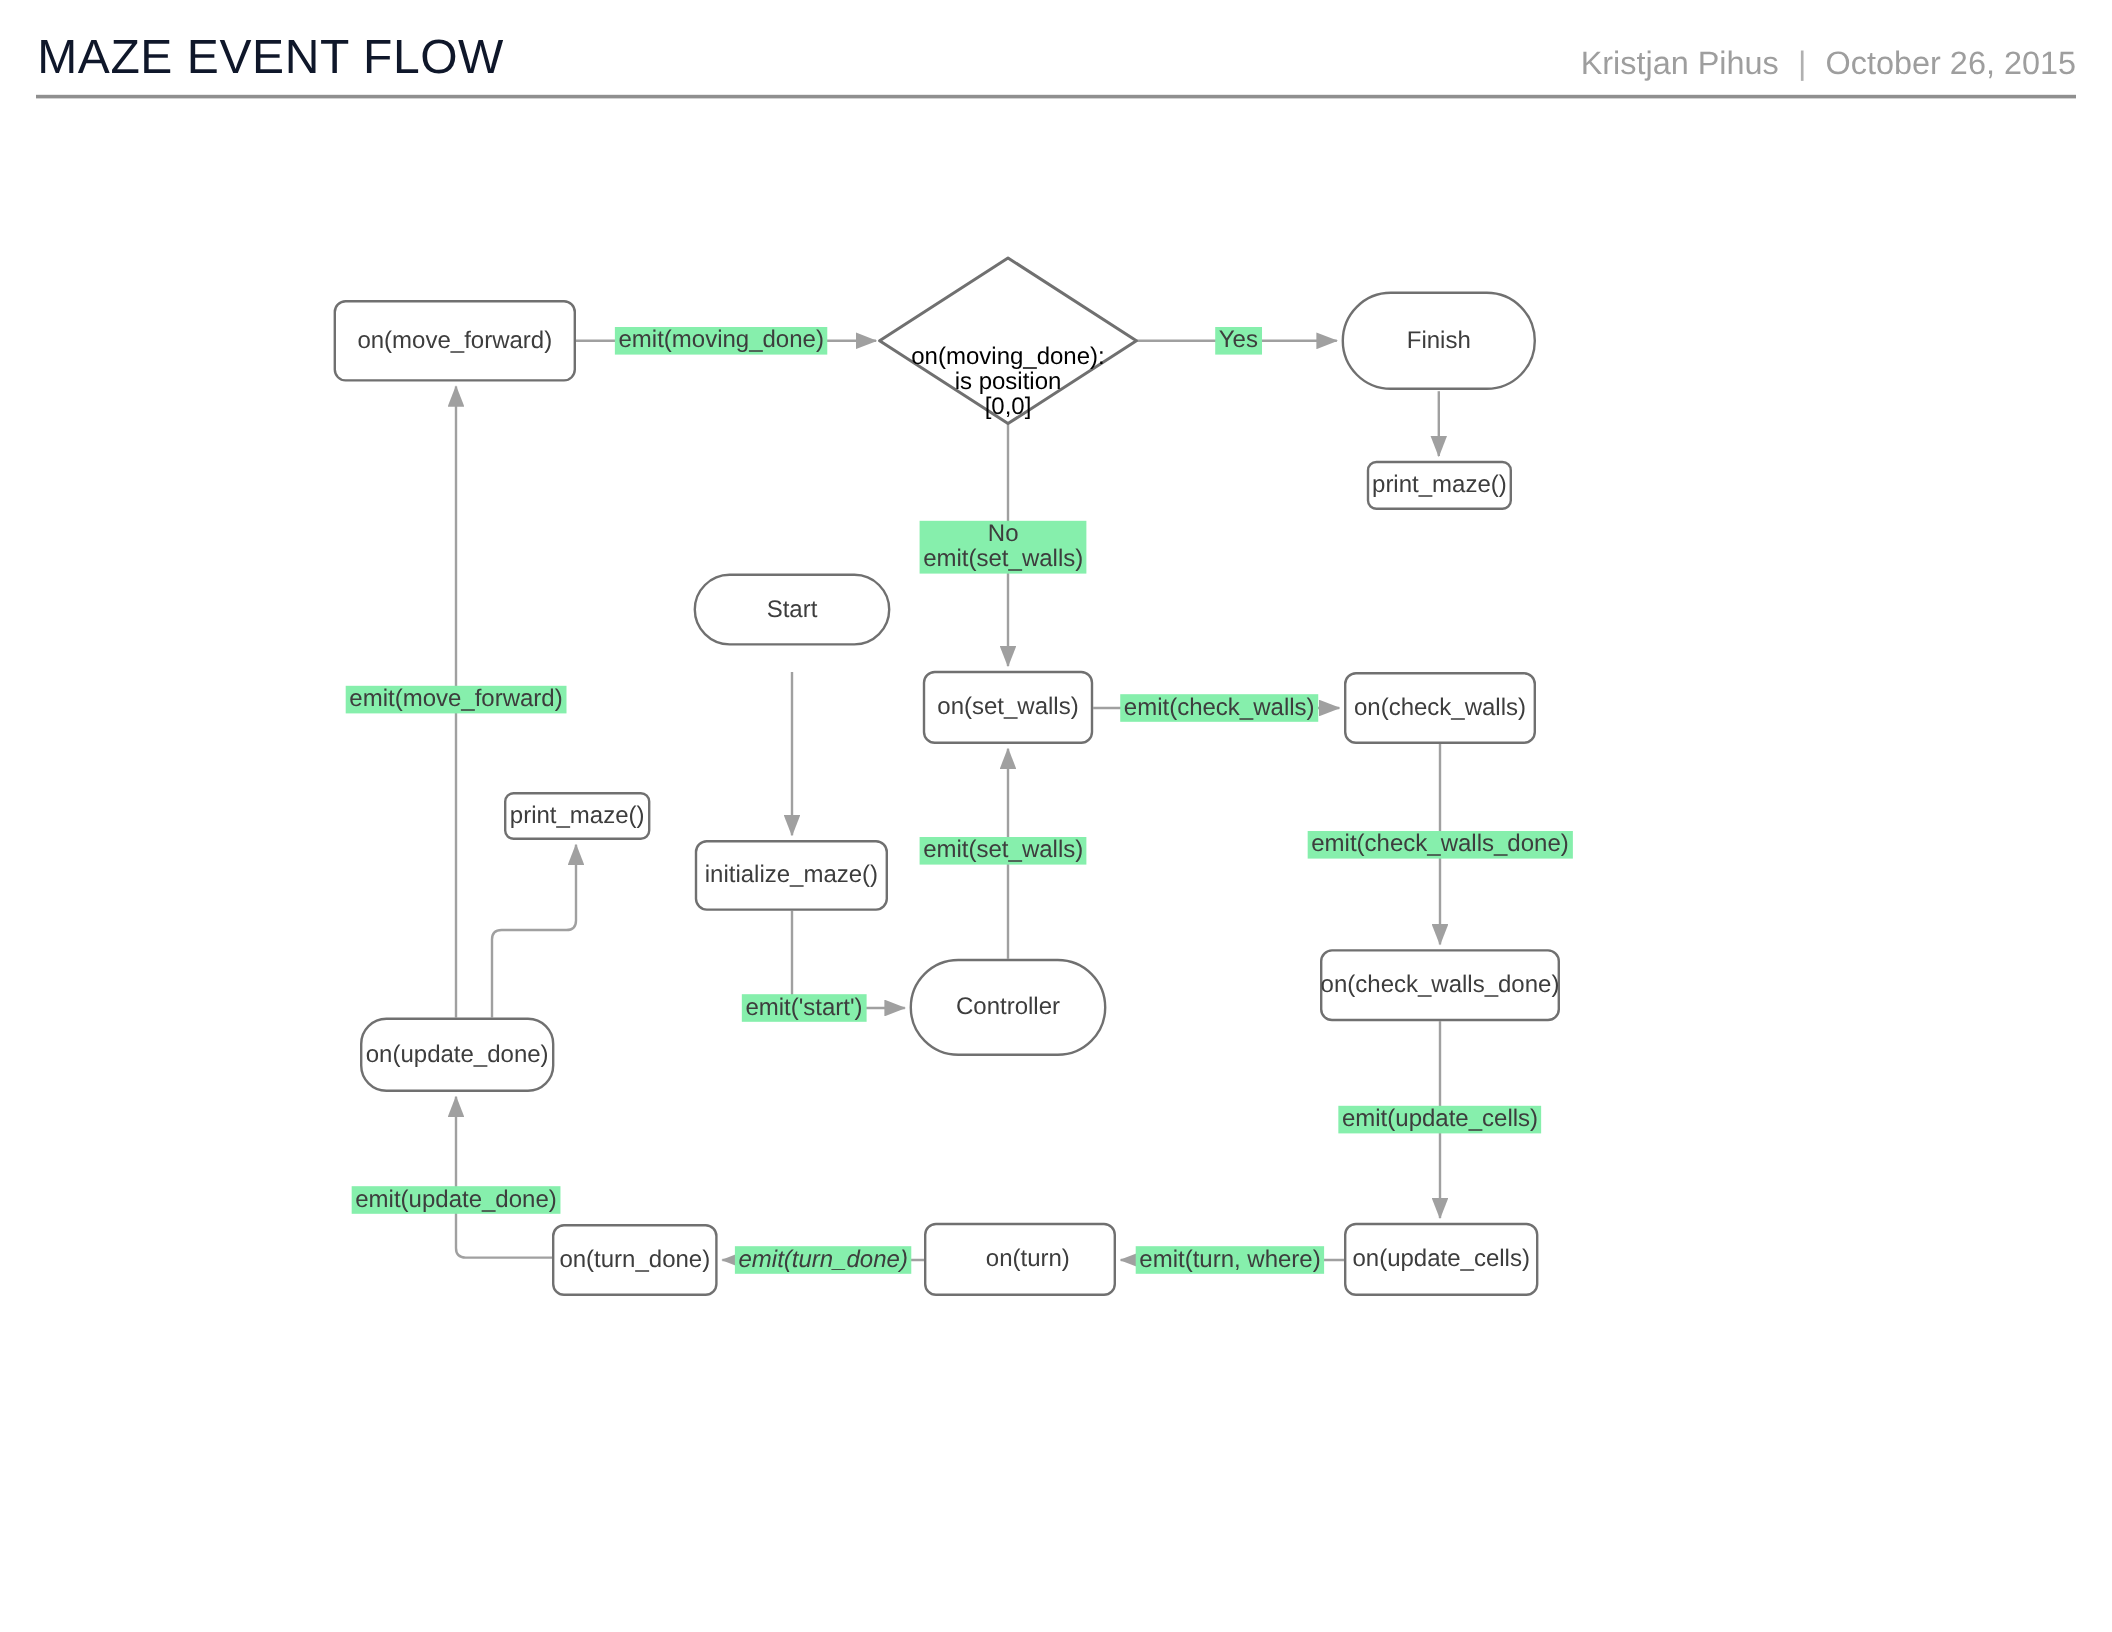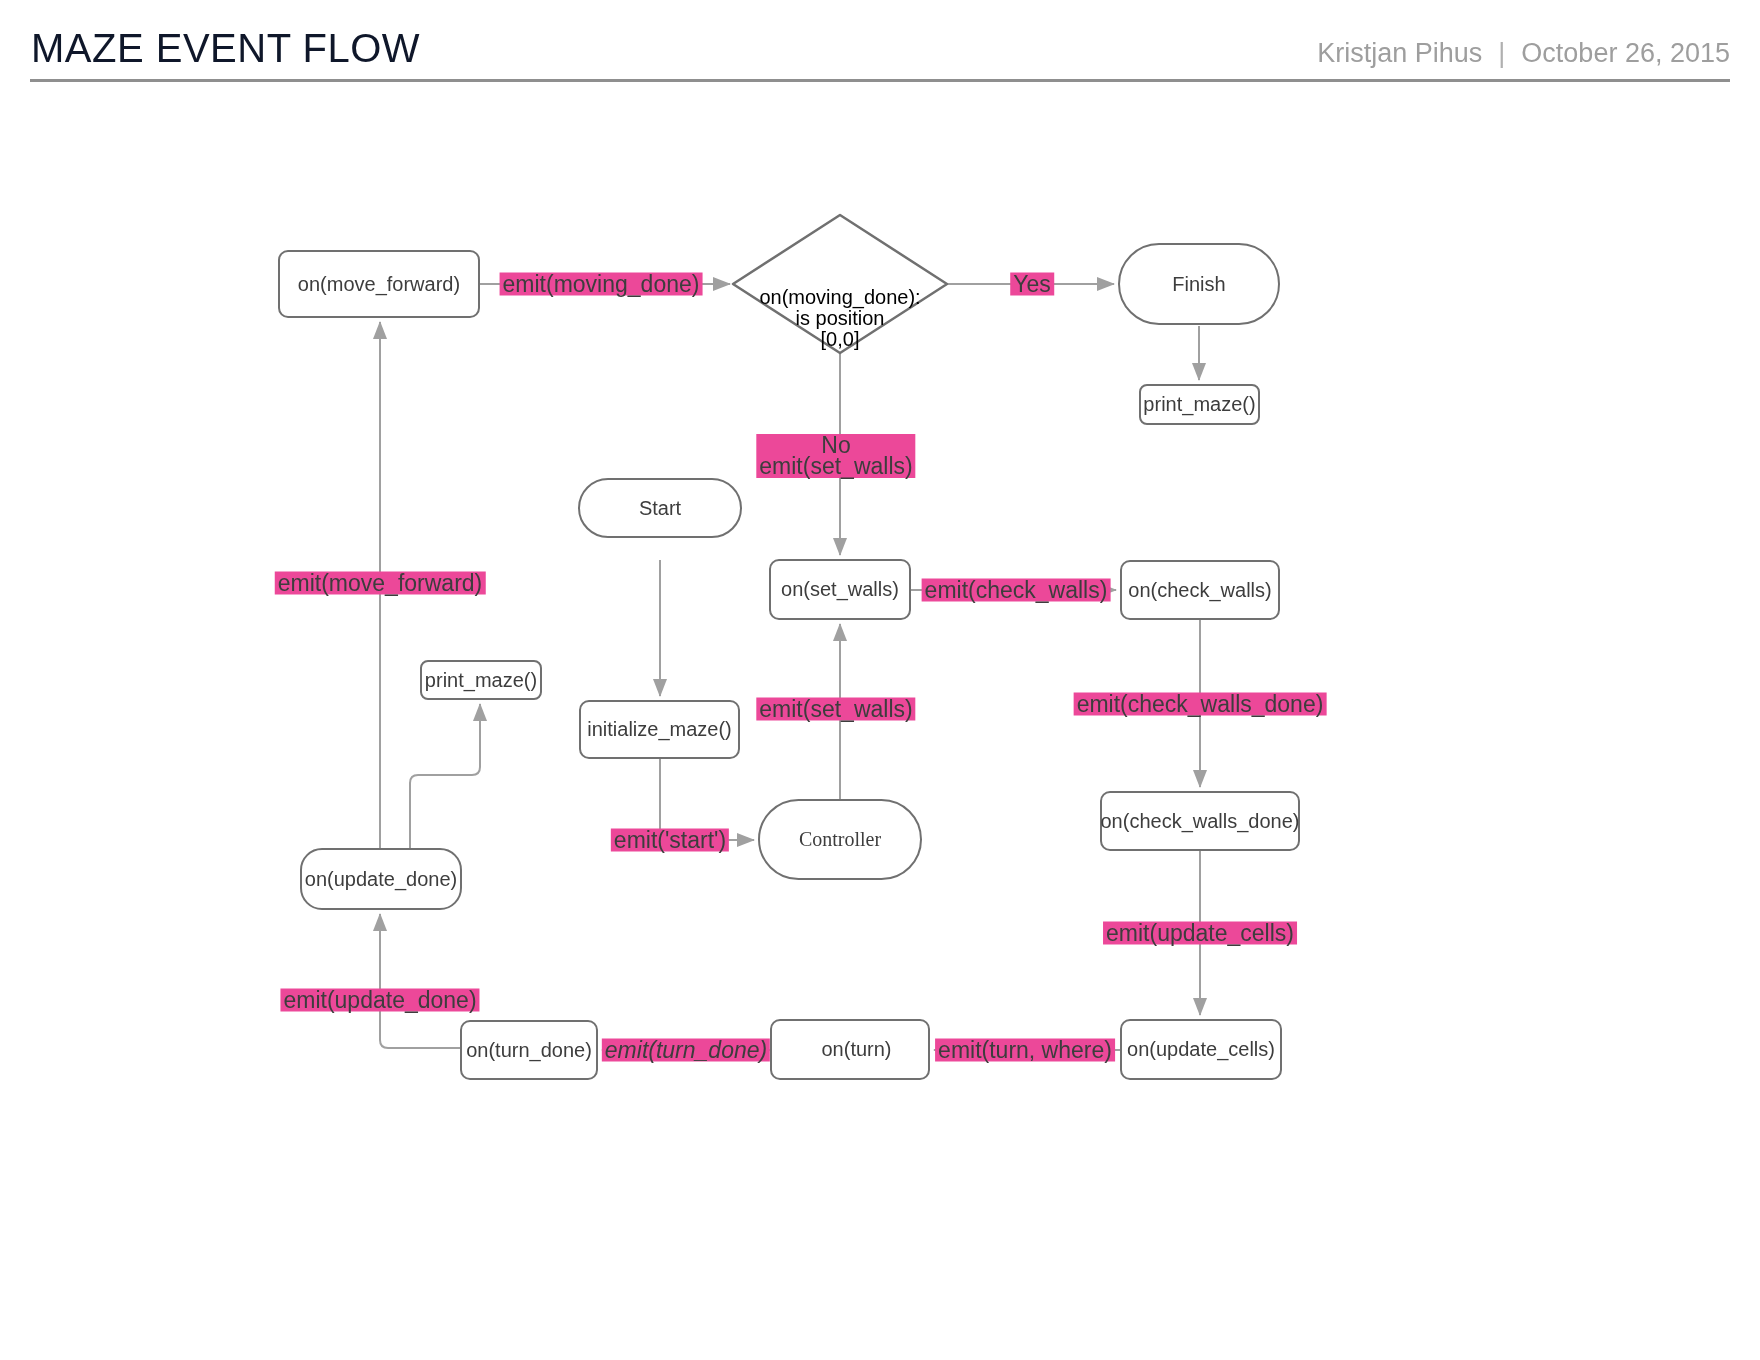--- a/index.html
+++ b/index.html
@@ -30,22 +30,22 @@
   }
   .node.small{border-radius:8px;border-width:2.2px;}
   .node.stadium{border-radius:45px;}
   .diamond-text{
     position:absolute;left:740px;top:287px;width:200px;
     font-size:20px;line-height:21px;color:#000000;text-align:center;
   }
   
   .edge-label{
     position:absolute;transform:translate(-50%,-50%);
-    background:#ec4899;padding:1px 3px;
-    font-size:23px;color:#3d3d3d;white-space:nowrap;text-align:center;line-height:21px;
+    background:#86efac;padding:1px 3px;
+    font-size:20px;color:#3d3d3d;white-space:nowrap;text-align:center;line-height:21px;
   }
 </style>
 </head>
 <body>
 
 <div class="page">
 
   <div class="doc-title">MAZE EVENT FLOW</div>
   <div class="header-meta">
     <span>Kristjan Pihus</span><span class="sep">|</span><span>October 26, 2015</span>
@@ -87,21 +87,21 @@
   </div>
 
   <div class="node stadium" style="left:1118px;top:243px;width:162px;height:82px;">Finish</div>
 
   <div class="node small" style="left:1139px;top:384px;width:121px;height:41px;">print_maze()</div>
 
   <div class="node stadium" style="left:578px;top:478px;width:164px;height:60px;">Start</div>
 
   <div class="node" style="left:579px;top:700px;width:161px;height:59px;">initialize_maze()</div>
 
-  <div class="node stadium" style="left:758px;top:799px;width:164px;height:81px;font-family:Liberation Serif, serif;">Controller</div>
+  <div class="node stadium" style="left:758px;top:799px;width:164px;height:81px;">Controller</div>
 
   <div class="node" style="left:769px;top:559px;width:142px;height:61px;">on(set_walls)</div>
 
   <div class="node" style="left:1120px;top:560px;width:160px;height:60px;">on(check_walls)</div>
 
   <div class="node" style="left:1100px;top:791px;width:200px;height:60px;">on(check_walls_done)</div>
 
   <div class="node" style="left:1120px;top:1019px;width:162px;height:61px;">on(update_cells)</div>
 
   <div class="node" style="left:770px;top:1019px;width:160px;height:61px;padding-left:13px;">on(turn)</div>

